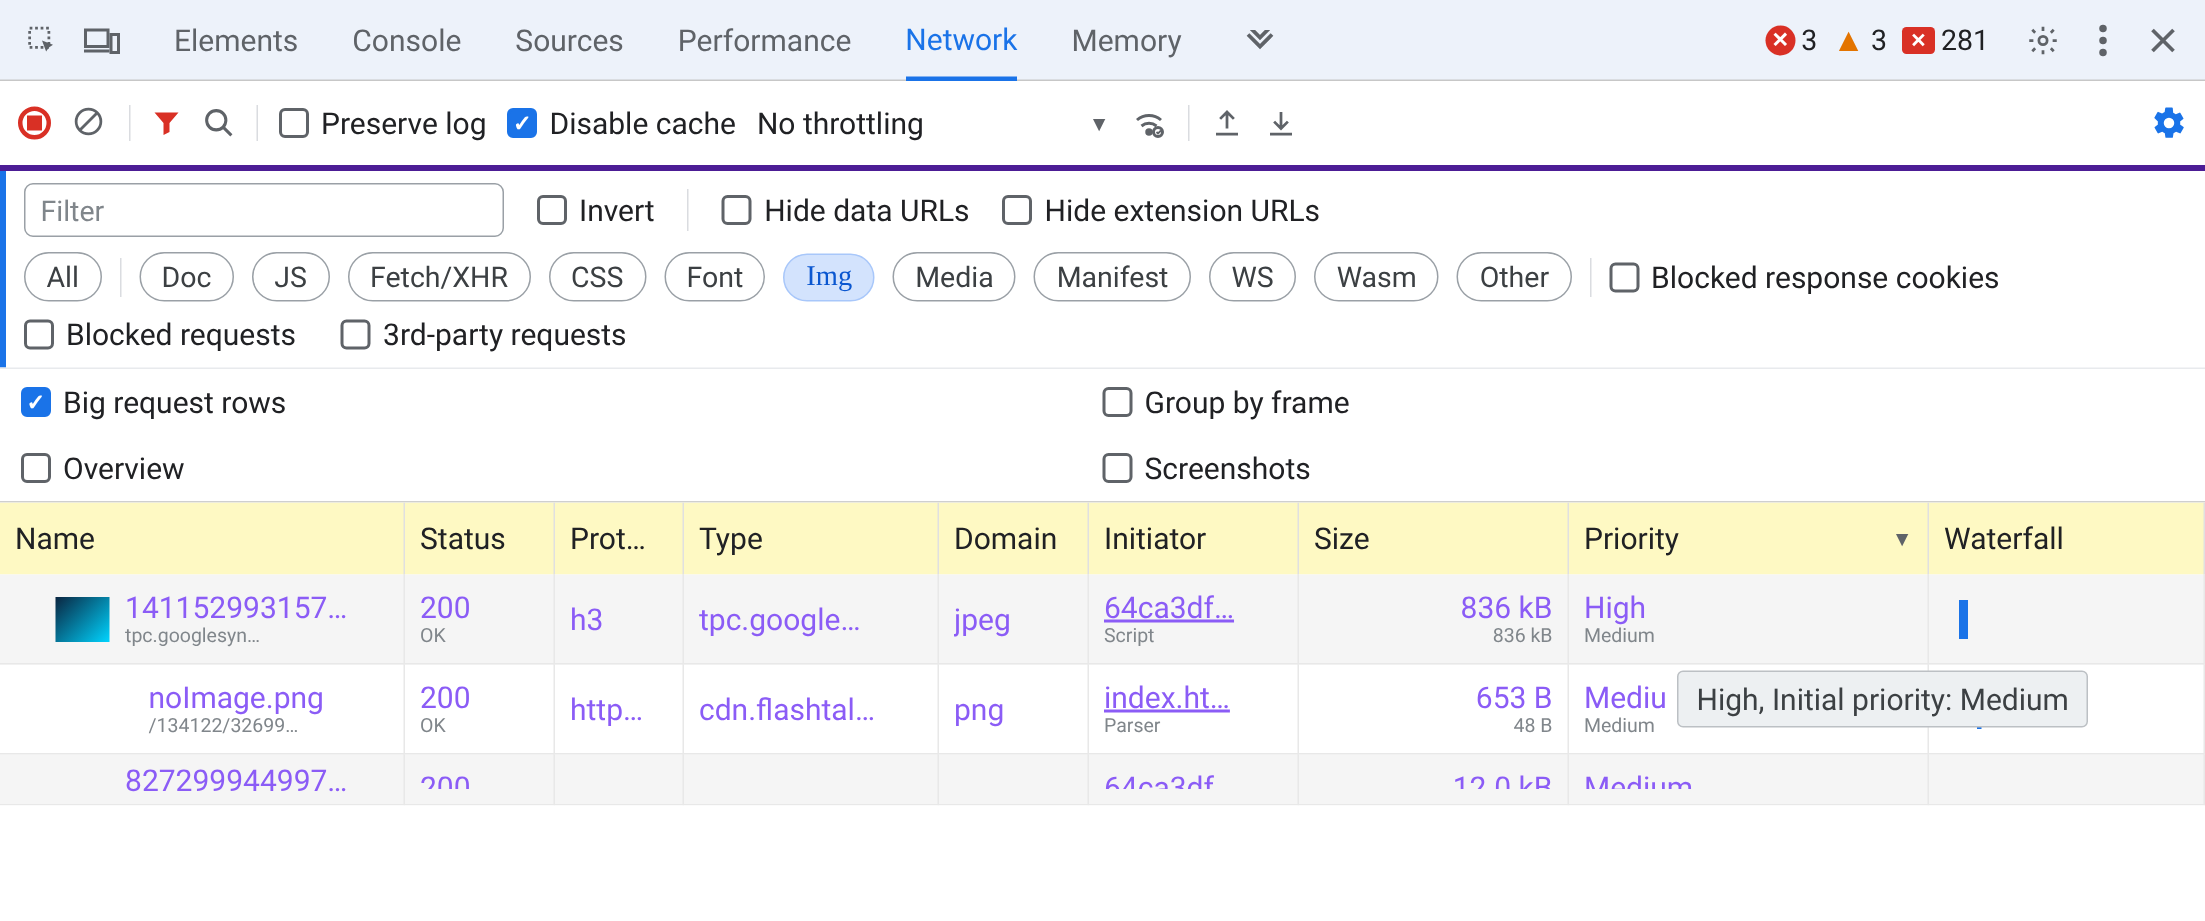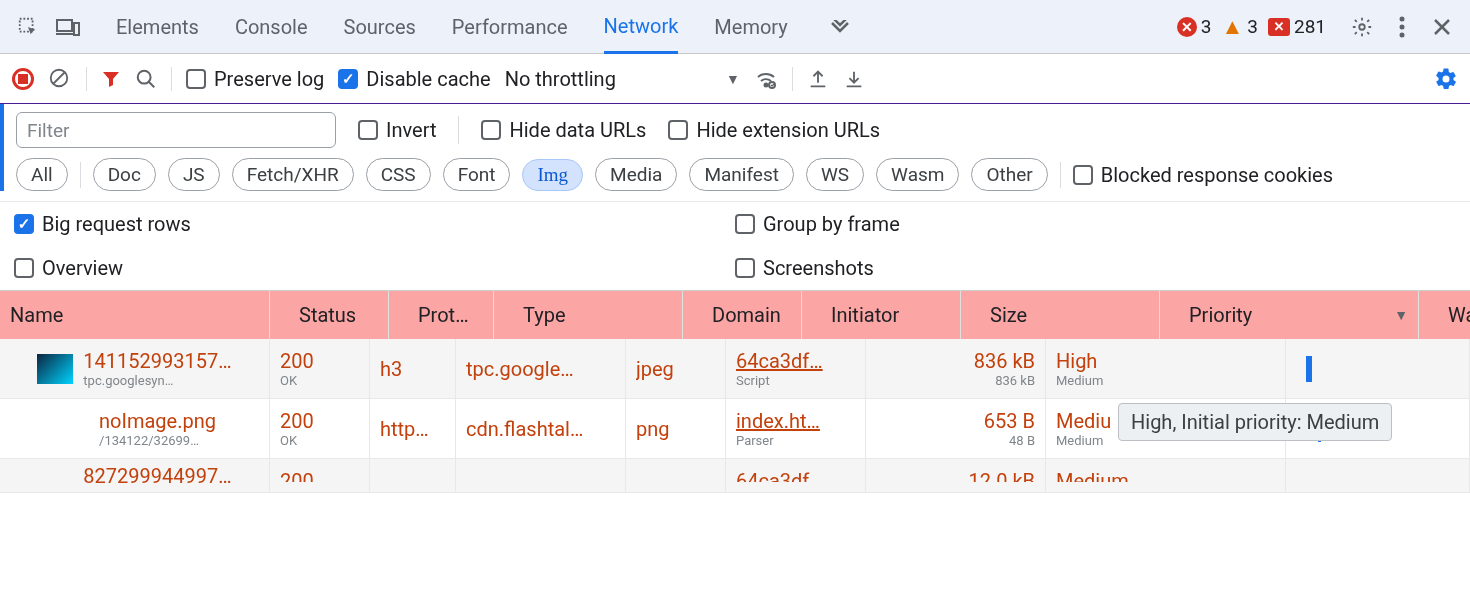--- a/index.html
+++ b/index.html
@@ -16,22 +16,22 @@
   .tab { color:#5f6368; cursor:pointer; height:100%; display:flex; align-items:center; }
   .tab.active { color:#1a73e8; border-bottom: 3px solid #1a73e8; margin-bottom:-1px; }
   .status-icons { display:flex; gap:10px; align-items:center; margin-right:12px; }
   .status-item { display:flex; gap:4px; align-items:center; font-size:19px; }
   .circle-red { width:20px; height:20px; border-radius:50%; background:#d93025; color:#fff; display:flex; align-items:center; justify-content:center; font-size:14px; font-weight:bold; }
   .triangle-amber { color:#e37400; font-size:22px; }
   .square-red { width:22px; height:18px; background:#d93025; color:#fff; display:flex; align-items:center; justify-content:center; font-size:13px; font-weight:bold; border-radius:3px; }
   
   
   .toolbar {
-    display:flex; align-items:center; height:50px; padding: 0 12px; gap:14px;
-    border-bottom: 1px solid #4c1d95; background:#fff;
+    display:flex; align-items:center; height:60px; padding: 0 12px; gap:14px;
+    border-bottom: 4px solid #4c1d95; background:#fff;
   }
   .toolbar .sep { width:1px; height:24px; background:#dadce0; }
   .record-btn { width:22px; height:22px; border:3px solid #d93025; border-radius:50%; display:flex; align-items:center; justify-content:center; cursor:pointer; }
   .record-btn::after { content:""; width:10px; height:10px; background:#d93025; }
   .clear-icon { width:24px; height:24px; cursor:pointer; color:#5f6368; }
   .funnel { color:#d93025; cursor:pointer; }
   .search-icon { color:#5f6368; cursor:pointer; }
   .chk-label { display:flex; align-items:center; gap:8px; cursor:pointer; }
   .chk { width:20px; height:20px; border:2px solid #5f6368; border-radius:4px; display:inline-flex; align-items:center; justify-content:center; flex-shrink:0; }
   .chk.checked { background:#1a73e8; border-color:#1a73e8; color:#fff; }
@@ -52,25 +52,25 @@
   .filter-row3 { display:flex; align-items:center; gap:30px; padding-bottom:10px; }
   
   
   .opts { border-top:1px solid #e8eaed; }
   .opts-row { display:flex; padding:10px 14px; }
   .opts-col { flex:1; display:flex; align-items:center; gap:10px; }
   
   
   .table-area { border-top:1px solid #cfcfcf; overflow:hidden; }
   .thead, .trow { display:grid; grid-template-columns: 270px 100px 86px 170px 100px 140px 180px 240px 1fr; }
-  .thead { background:#fca5a5;gap:19px; }
+  .thead { background:#fef9c3; }
   .thead .cell { padding:12px 10px; font-weight:400; color:#202124; border-right:1px solid #e0e0e0; display:flex; align-items:center; justify-content:space-between; cursor:pointer; }
   .trow .cell { padding:10px 10px; border-right:1px solid #e8e8e8; border-bottom:1px solid #e8e8e8; display:flex; flex-direction:column; justify-content:center; overflow:hidden; }
   .trow.odd { background:#f5f5f5; }
-  .trow .main { white-space:nowrap; overflow:hidden; text-overflow:ellipsis; color:#c2410c; }
+  .trow .main { white-space:nowrap; overflow:hidden; text-overflow:ellipsis; color:#8b5cf6; }
   .trow .sub { white-space:nowrap; overflow:hidden; text-overflow:ellipsis; color:#80868b; font-size:13px; }
   .name-cell { flex-direction:row !important; gap:10px; align-items:center !important; }
   .thumb { width:36px; height:30px; background:linear-gradient(135deg,#0a2540,#00d4ff); flex-shrink:0; }
   .name-text { display:flex; flex-direction:column; overflow:hidden; }
   .initiator-link { text-decoration:underline; cursor:pointer; }
   .right { text-align:right; align-items:flex-end !important; }
   .waterfall-bar { width:6px; height:26px; background:#1a73e8; margin-left:10px; }
   .waterfall-tick { width:3px; height:26px; background:#1a73e8; margin-left:22px; }
   .tooltip {
     position:absolute; background:#edf0f2; border:1px solid #bcc0c4; border-radius:4px;
@@ -235,20 +235,30 @@
     <span class="pill">Manifest</span>
     <span class="pill">WS</span>
     <span class="pill">Wasm</span>
     <span class="pill">Other</span>
     <span style="width:1px;height:26px;background:#dadce0"></span>
     <label class="chk-label">
       <span class="chk"></span>
       <span>Blocked response cookies</span>
     </label>
   </div>
+  <div class="filter-row3">
+    <label class="chk-label">
+      <span class="chk"></span>
+      <span>Blocked requests</span>
+    </label>
+    <label class="chk-label">
+      <span class="chk"></span>
+      <span>3rd-party requests</span>
+    </label>
+  </div>
 </div>
 
 <div class="opts">
   <div class="opts-row">
     <div class="opts-col">
       <label class="chk-label">
         <span class="chk checked"></span>
         <span>Big request rows</span>
       </label>
     </div>

